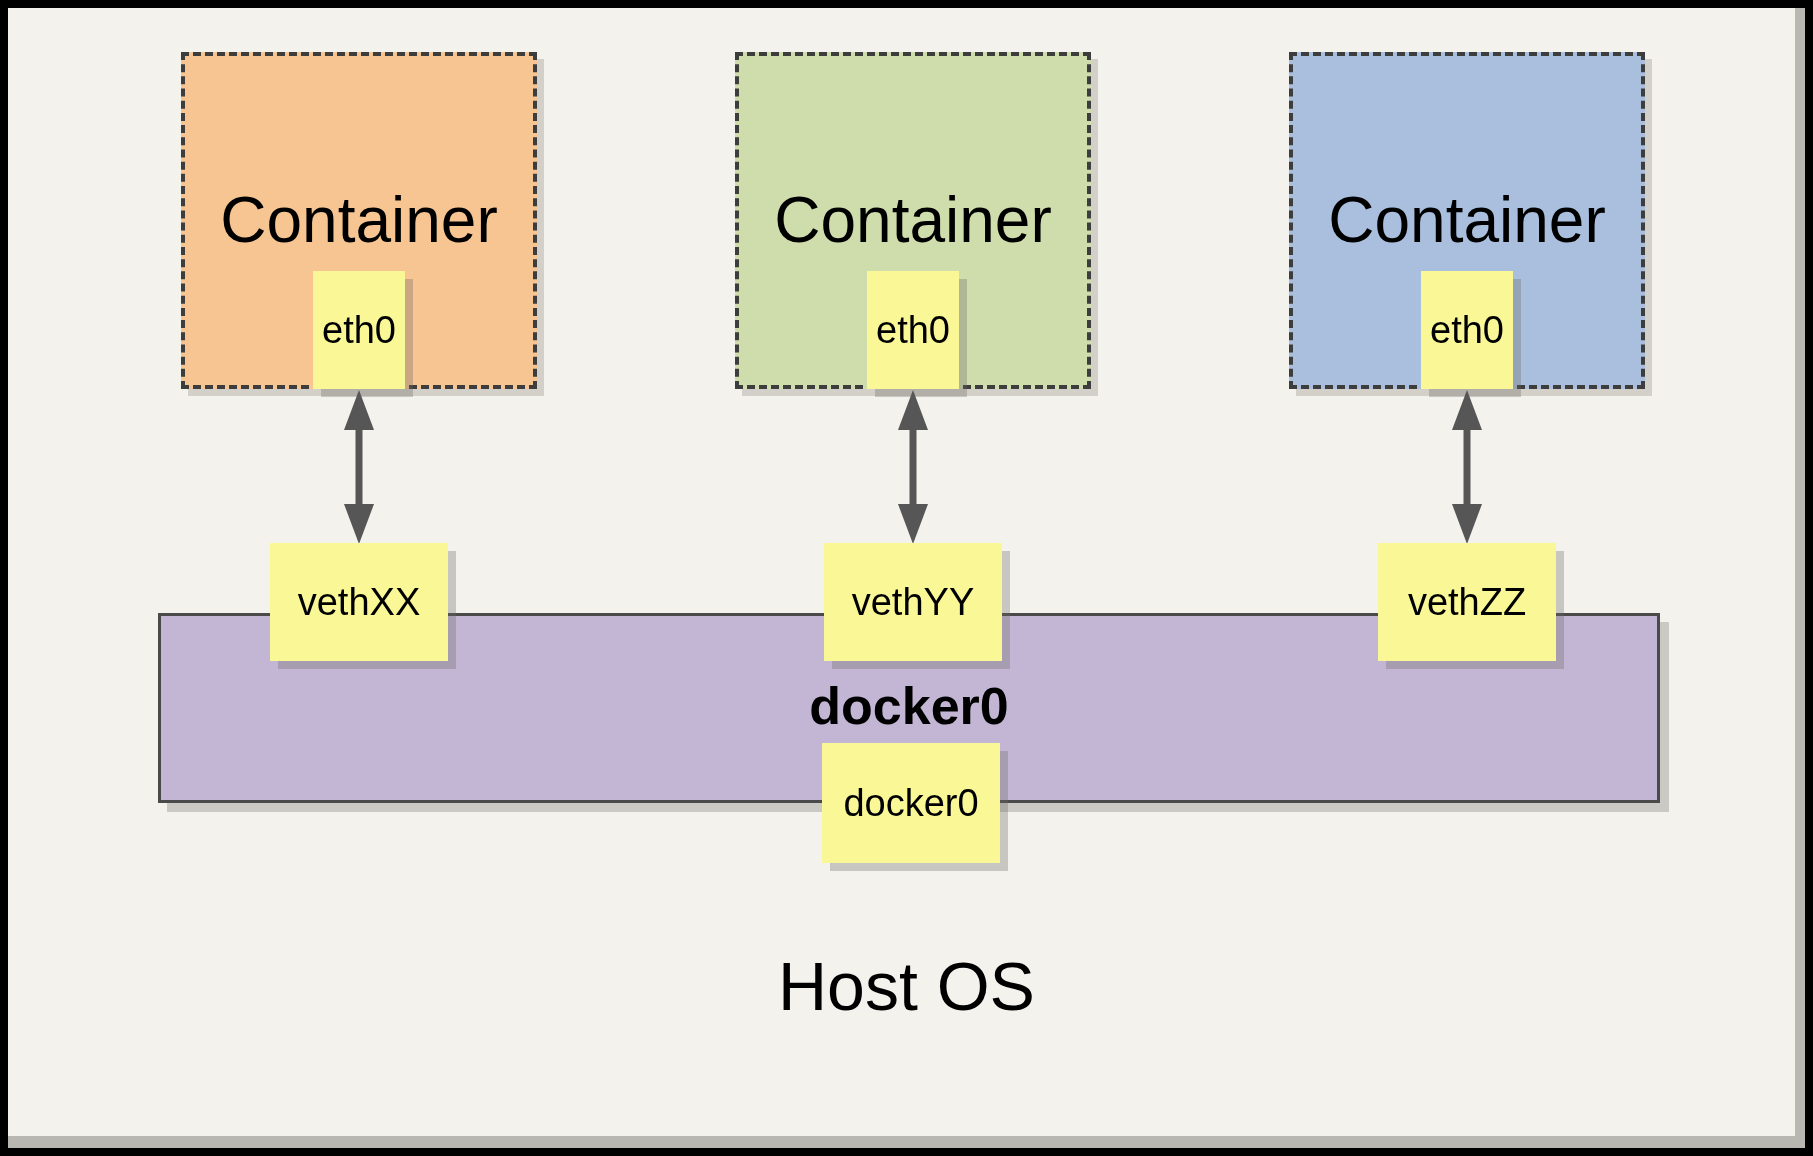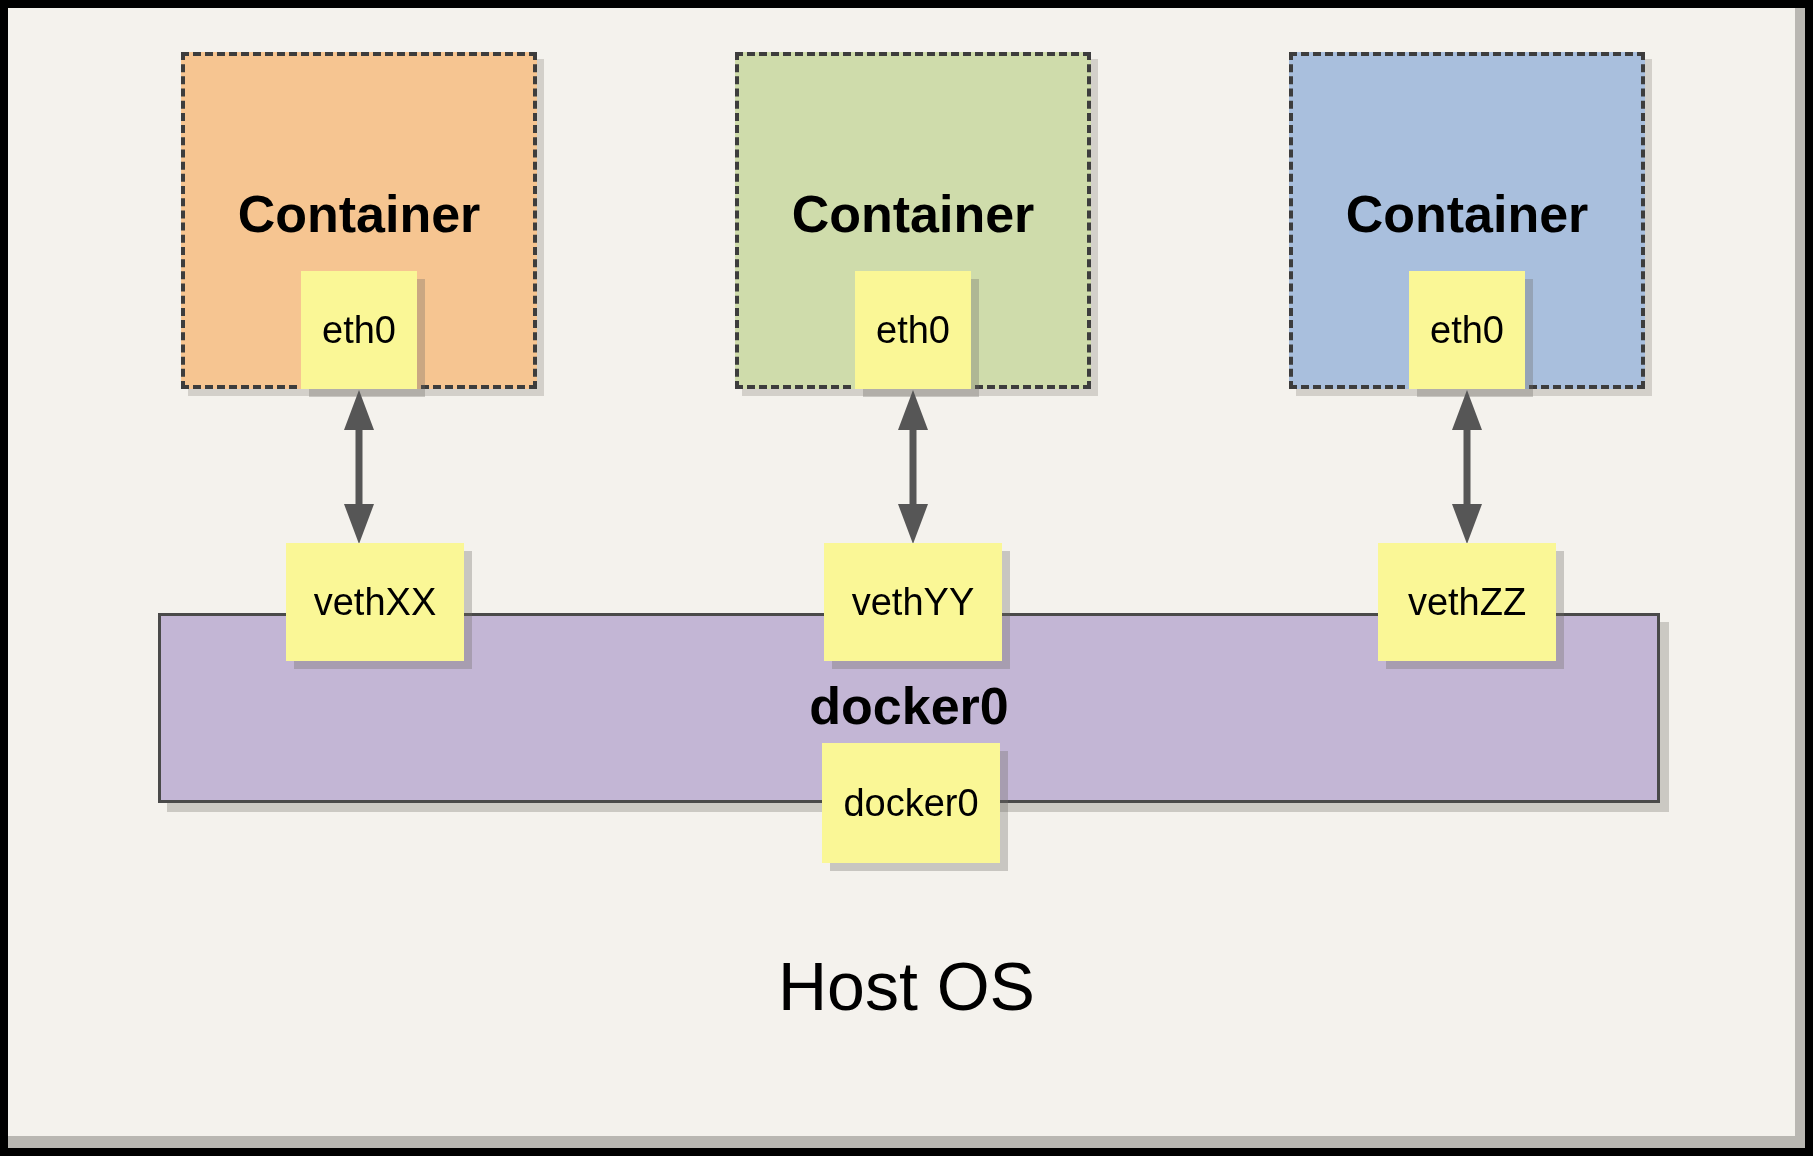--- a/index.html
+++ b/index.html
@@ -35,51 +35,51 @@
   }
   .c-orange { background: #f6c591; left: 181px; }
   .c-green  { background: #cfdcab; left: 735px; }
   .c-blue   { background: #a9bfdd; left: 1289px; }
 
   .container-title {
     position: absolute;
     left: 0; right: 0;
     top: 132px;
     text-align: center;
-    font-size: 52px;
-    font-weight: bold;
+    font-size: 64px;
+    font-weight: normal;
     line-height: 1;
   }
 
   
   .note {
     position: absolute;
     background: #faf796;
     display: flex;
     align-items: center;
     justify-content: center;
     box-shadow: 8px 8px 0 rgba(110, 106, 98, 0.32);
     font-size: 38px;
     line-height: 1;
   }
   .eth-note {
     left: 50%;
     transform: translateX(-50%);
     bottom: -4px;
-    width: 116px;
+    width: 92px;
     height: 118px;
     margin-top: 41px;
   }
   .veth-note {
     top: 543px;
     width: 178px;
     height: 118px;
     z-index: 3;
   }
-  .veth-1 { left: 286px; }
+  .veth-1 { left: 270px; }
   .veth-2 { left: 824px; }
   .veth-3 { left: 1378px; }
 
   .docker-note {
     left: 822px;
     top: 743px;
     width: 178px;
     height: 120px;
     z-index: 3;
   }

